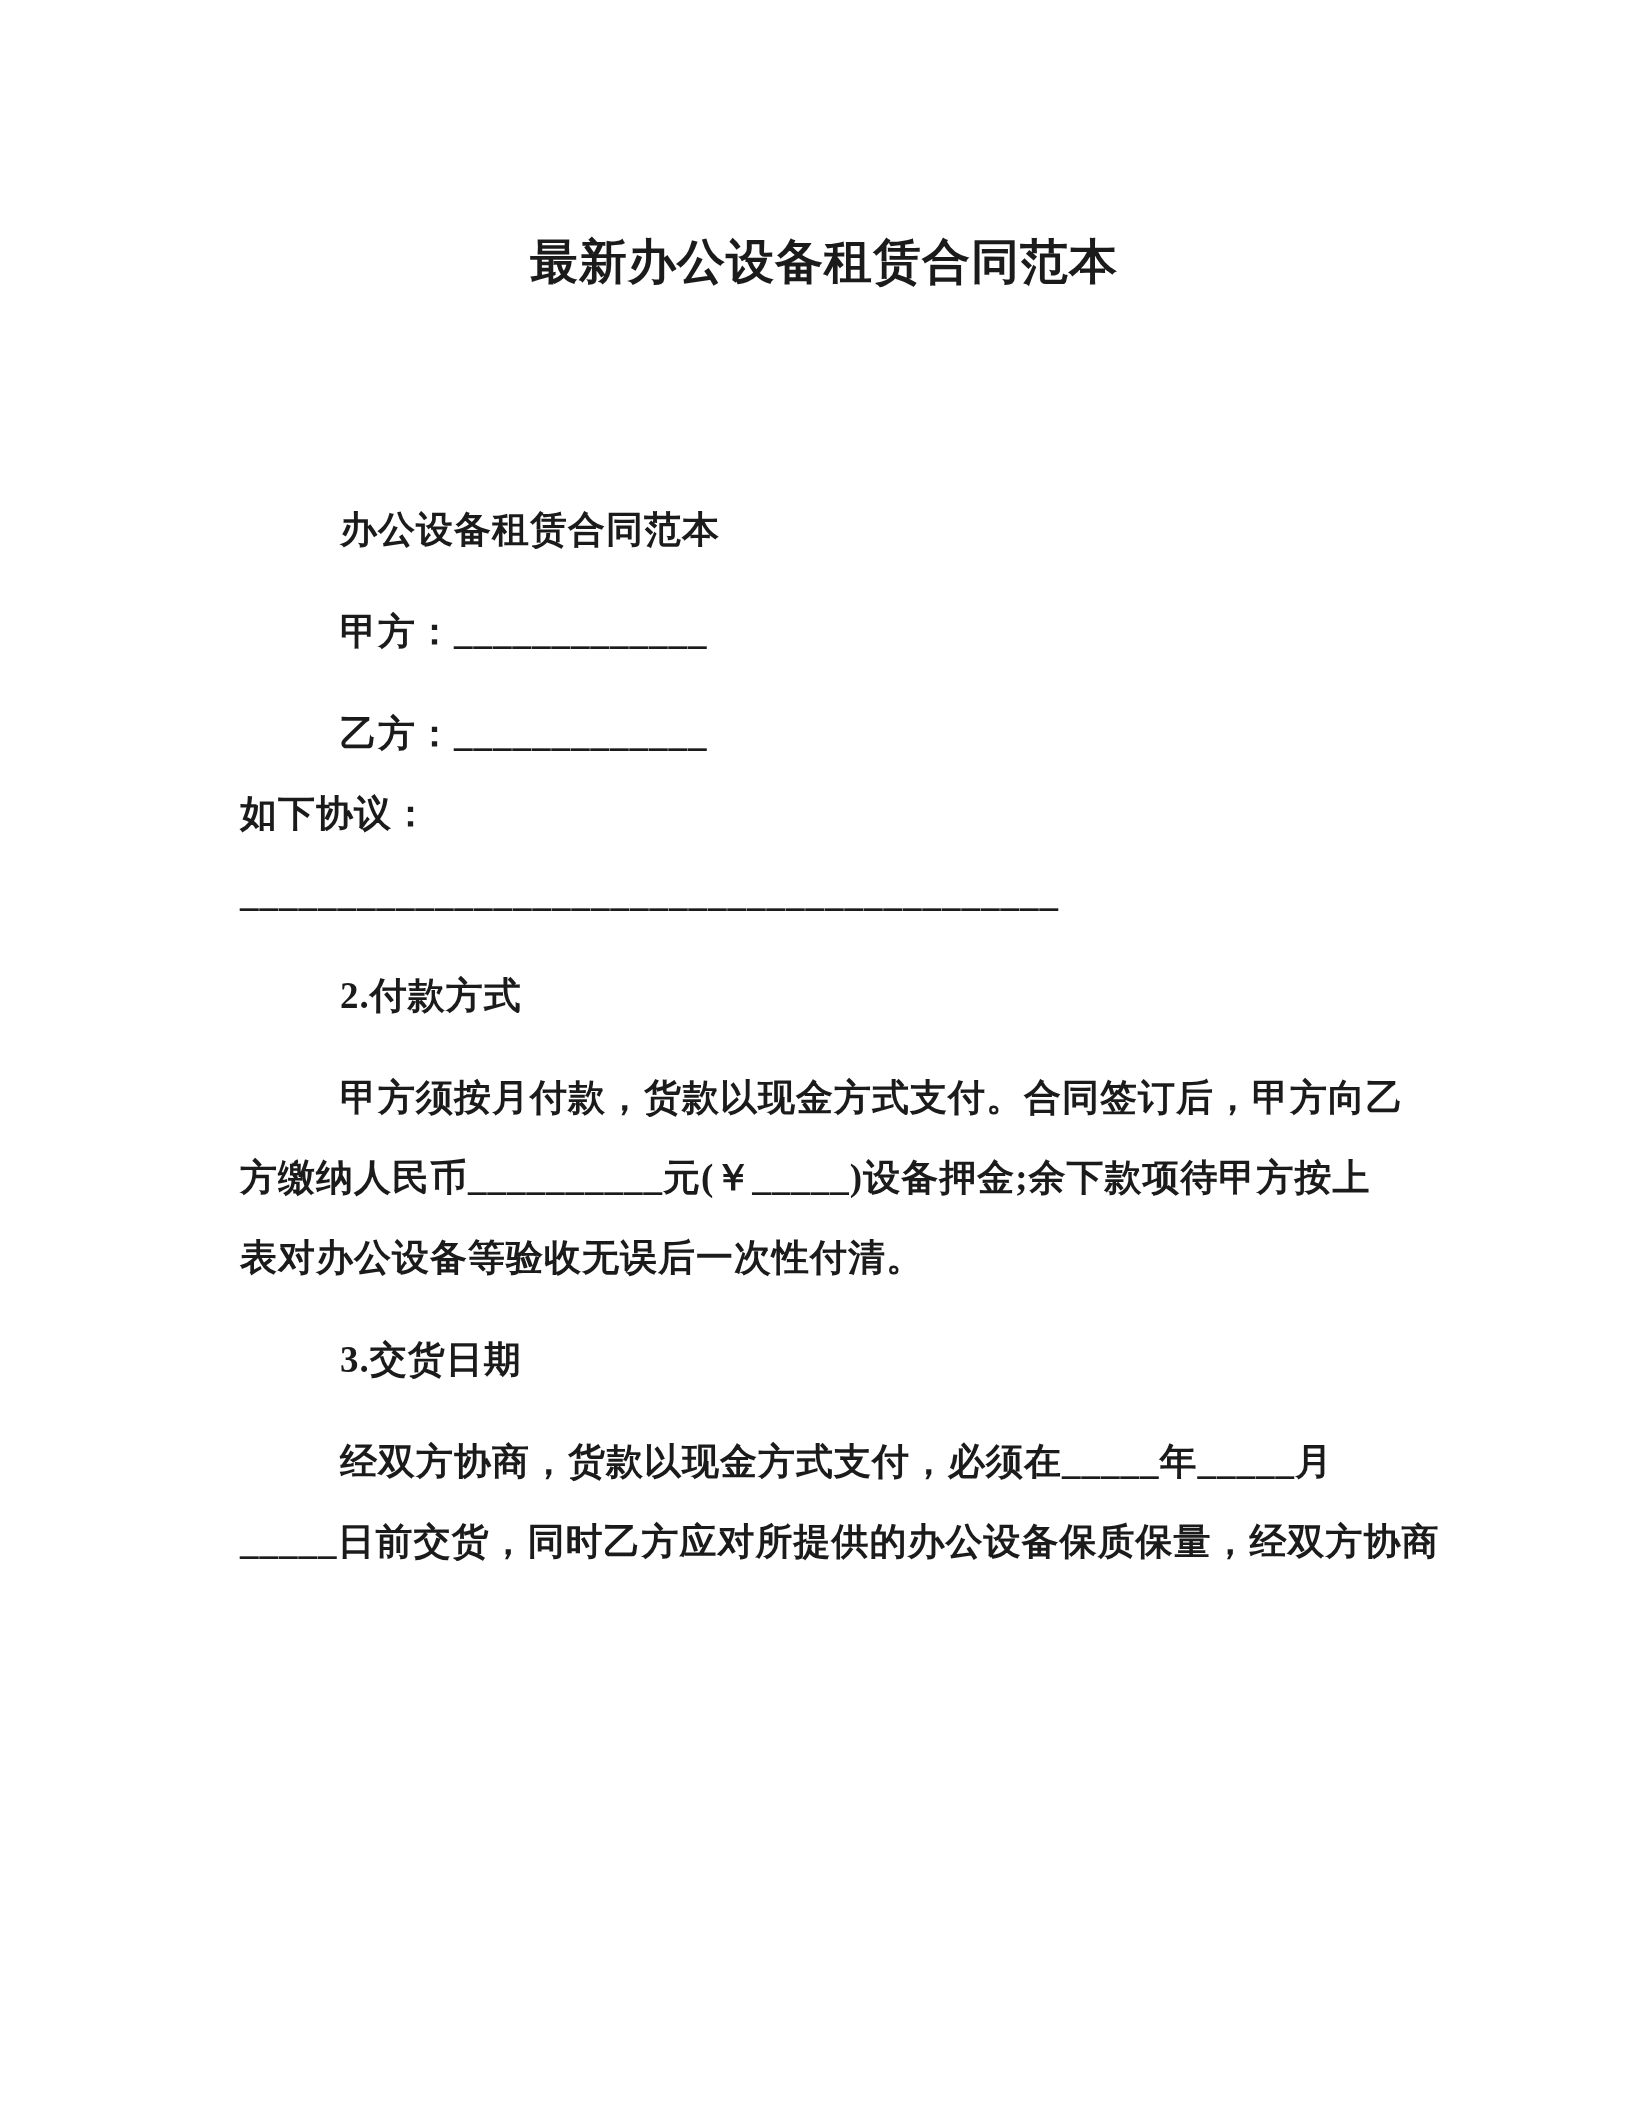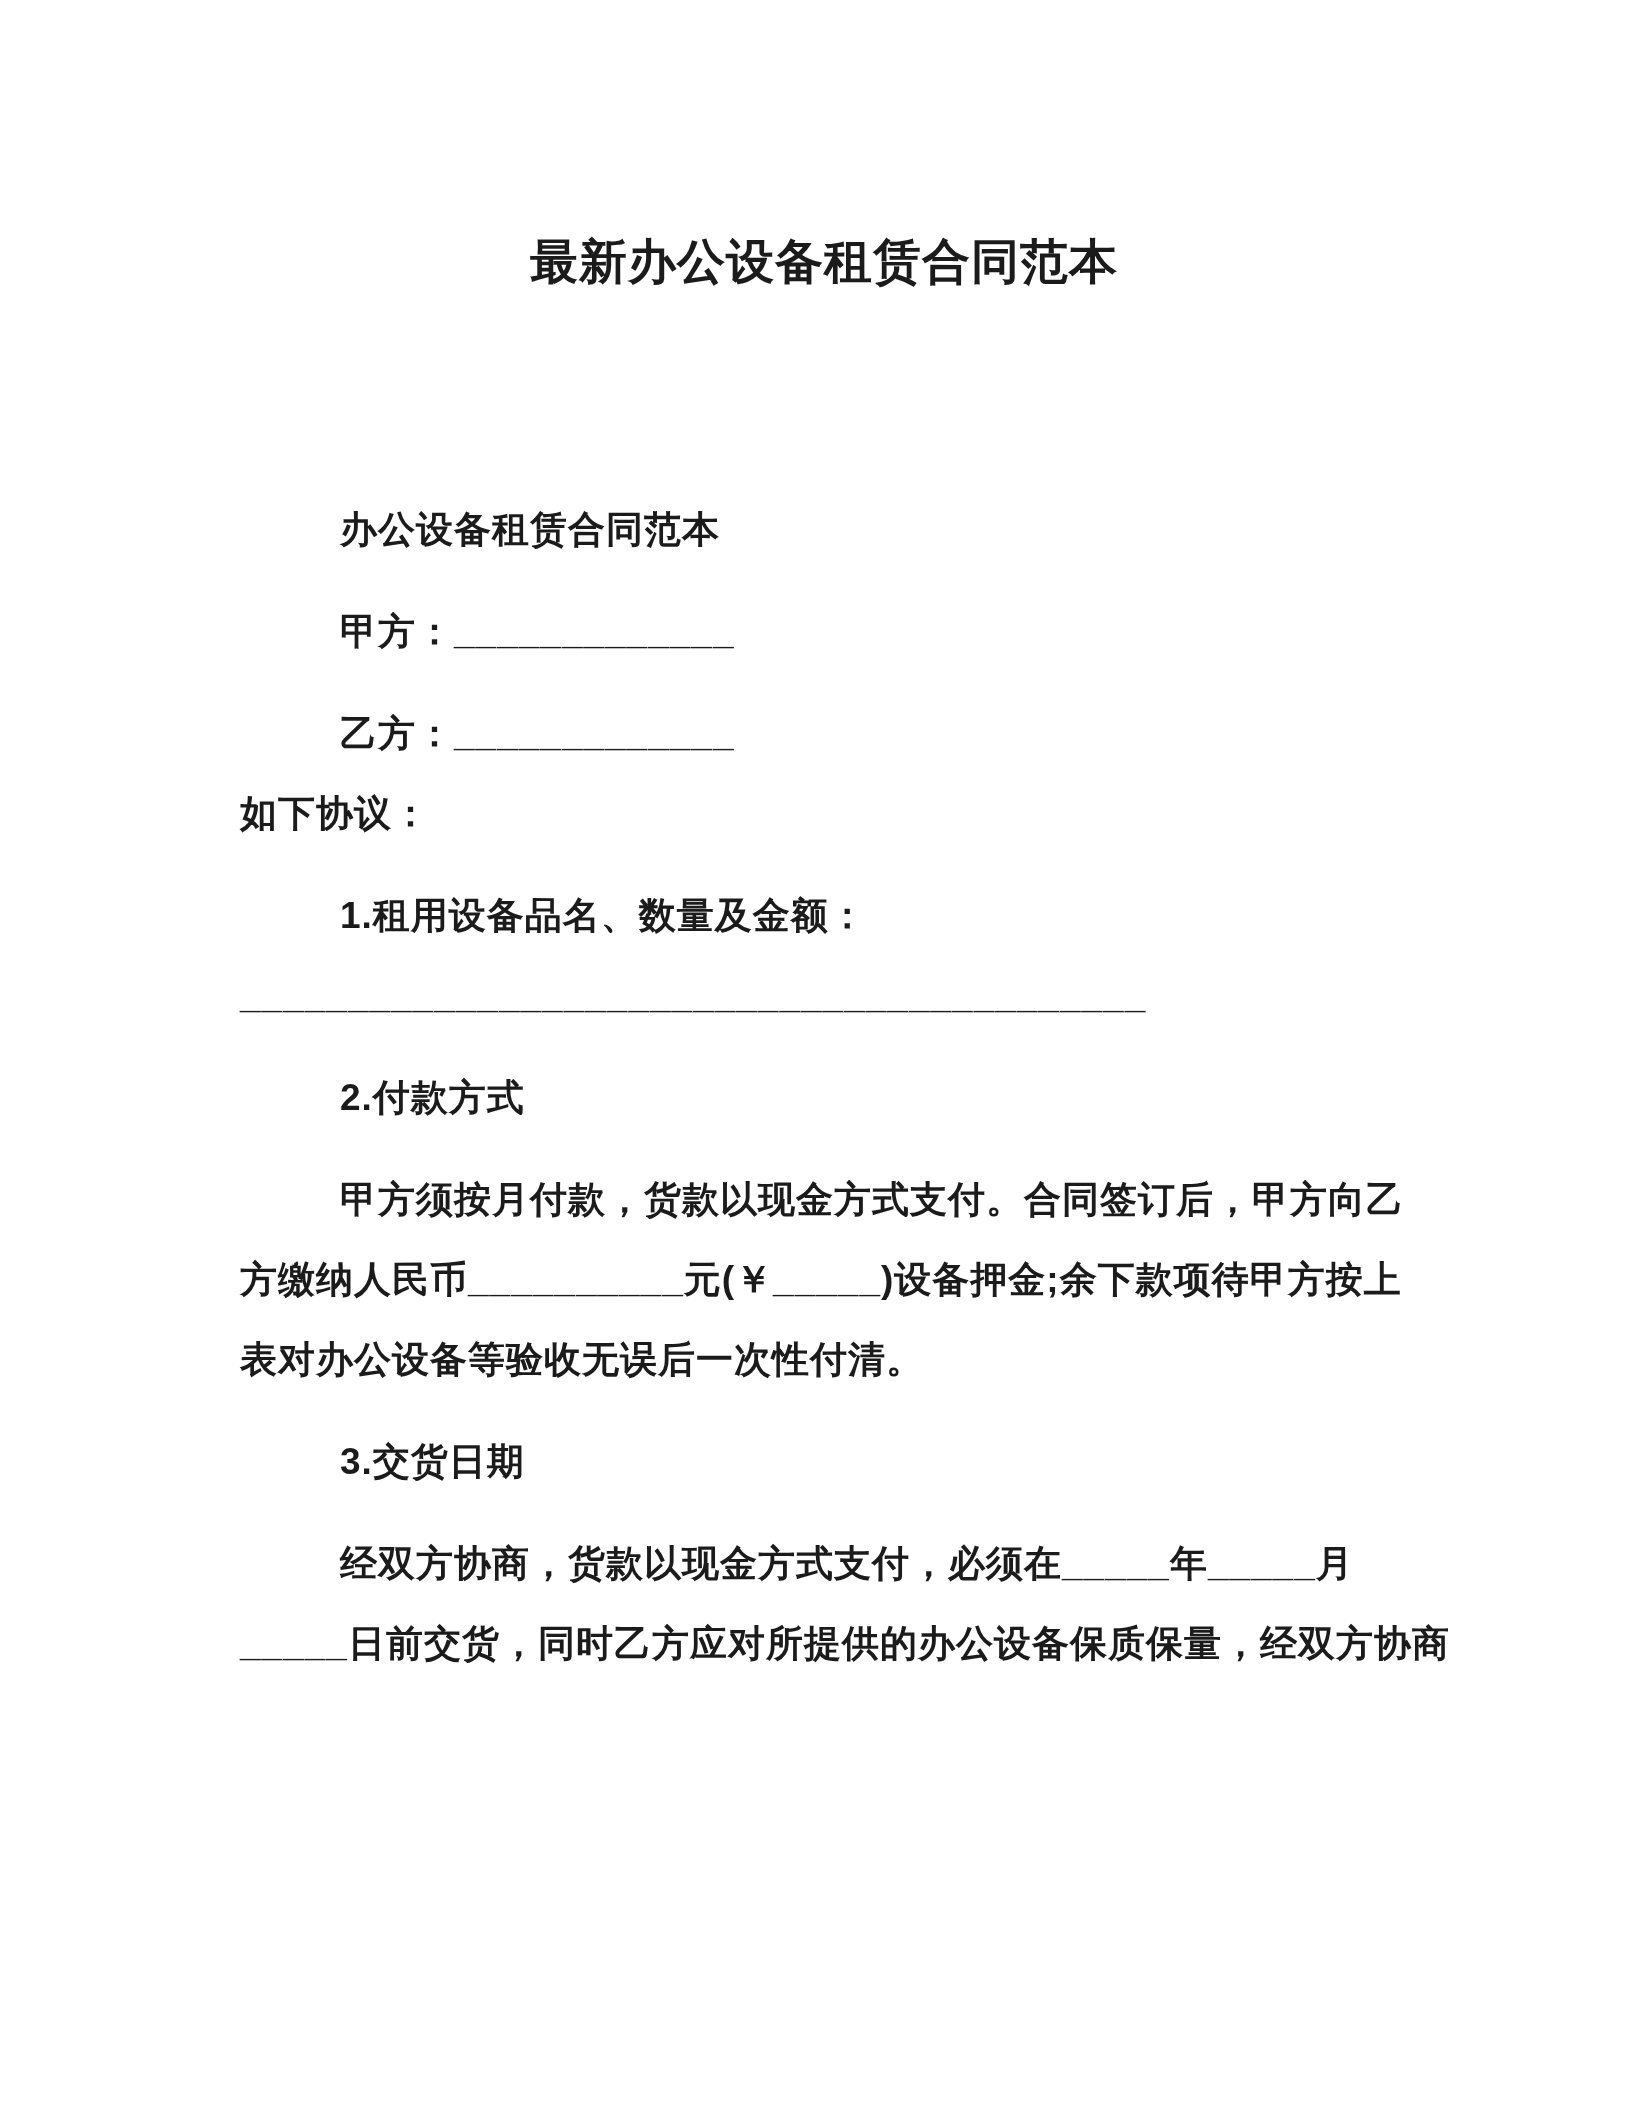--- a/index.html
+++ b/index.html
@@ -29,20 +29,21 @@
     letter-spacing: 1px;
     margin: 8px;
   }
   .doc-body {
     position: absolute;
     top: 468px;
     left: 240px;
     width: 1180px;
     font-size: 37px;
     letter-spacing: 1px;
+    font-family: Liberation Serif, serif;
   }
   .line {
     line-height: 80px;
     white-space: nowrap;
   }
   .line.indent {
     padding-left: 100px;
   }
   .line.para {
     margin-top: 22px;
@@ -51,21 +52,20 @@
 </head>
 <body>
 
 <div class="page">
   <h1 class="doc-title">最新办公设备租赁合同范本</h1>
   <div class="doc-body">
       <div class="line indent para">办公设备租赁合同范本</div>
       <div class="line indent para">甲方：_____________</div>
       <div class="line indent para">乙方：_____________</div>
       <div class="line">如下协议：</div>
-      <div class="line indent para">1.租用设备品名、数量及金额：</div>
       <div class="line">__________________________________________</div>
       <div class="line indent para">2.付款方式</div>
       <div class="line indent para">甲方须按月付款，货款以现金方式支付。合同签订后，甲方向乙</div>
       <div class="line">方缴纳人民币__________元(￥_____)设备押金;余下款项待甲方按上</div>
       <div class="line">表对办公设备等验收无误后一次性付清。</div>
       <div class="line indent para">3.交货日期</div>
       <div class="line indent para">经双方协商，货款以现金方式支付，必须在_____年_____月</div>
       <div class="line">_____日前交货，同时乙方应对所提供的办公设备保质保量，经双方协商</div>
     </div>
 </div>

